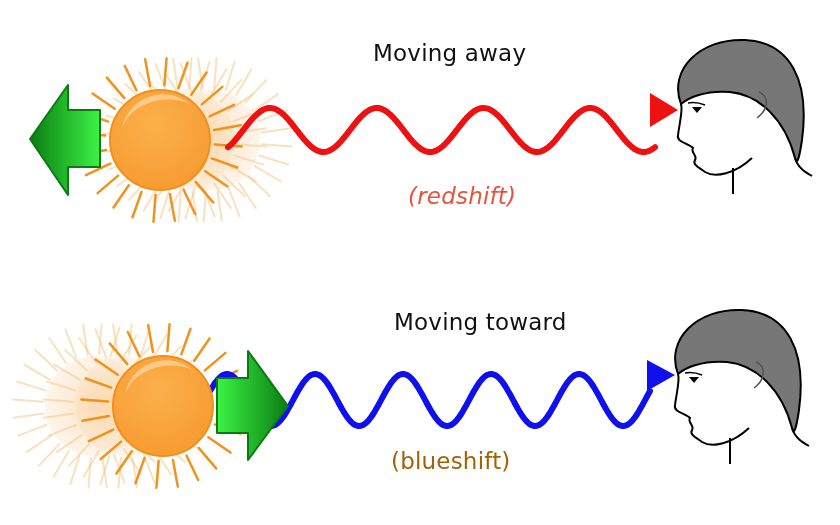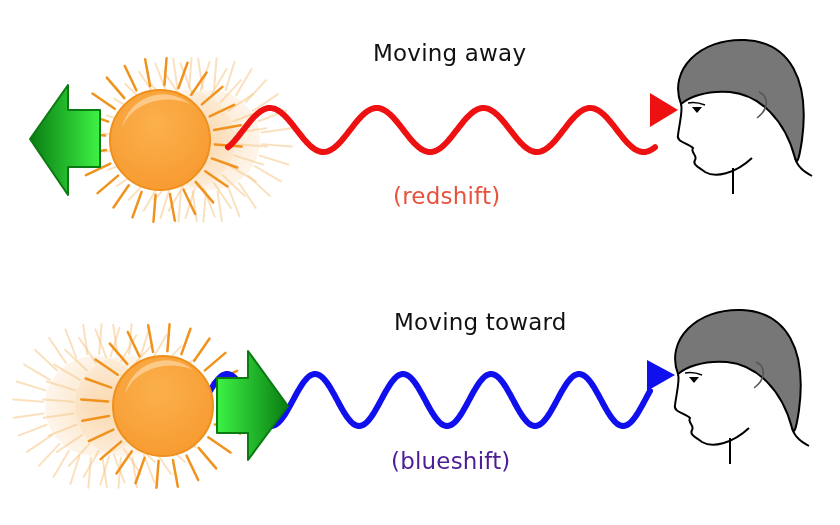--- a/index.html
+++ b/index.html
@@ -235,15 +235,15 @@
       <path d="M795,158 C798,168 805,172 812,176" fill="none" stroke="#000" stroke-width="2"></path>
       <path d="M733,168 L733,194" fill="none" stroke="#000" stroke-width="2"></path>
       <path d="M688,103 C693,102 700,103 705,105" fill="none" stroke="#000" stroke-width="1.5"></path>
       <path d="M692,107 L702,107 L697,113 Z" fill="#000"></path>
       <path d="M757,118 C768,110 770,97 759,92" fill="none" stroke="#555" stroke-width="1.5"></path>
     </g>
   </g>
 </svg>
 
 <div class="lbl" style="left:373px;top:40px;color:#111;">Moving away</div>
-<div class="lbl" style="left: 393px; top: 183px; color: rgb(232, 82, 60);" id="cap1">(redshift)</div>
+<div class="lbl" style="left: 408px; top: 183px; color: rgb(232, 82, 60); font-style: italic;" id="cap1">(redshift)</div>
 <div class="lbl" style="left:360px;top:309px;color:#111;margin-left:34px;">Moving toward</div>
-<div class="lbl" style="left: 391px; top: 448px; color: #4c1d95;" id="cap2">(blueshift)</div>
+<div class="lbl" style="left: 391px; top: 448px; color: #a16207;" id="cap2">(blueshift)</div>
 
 </body></html>

